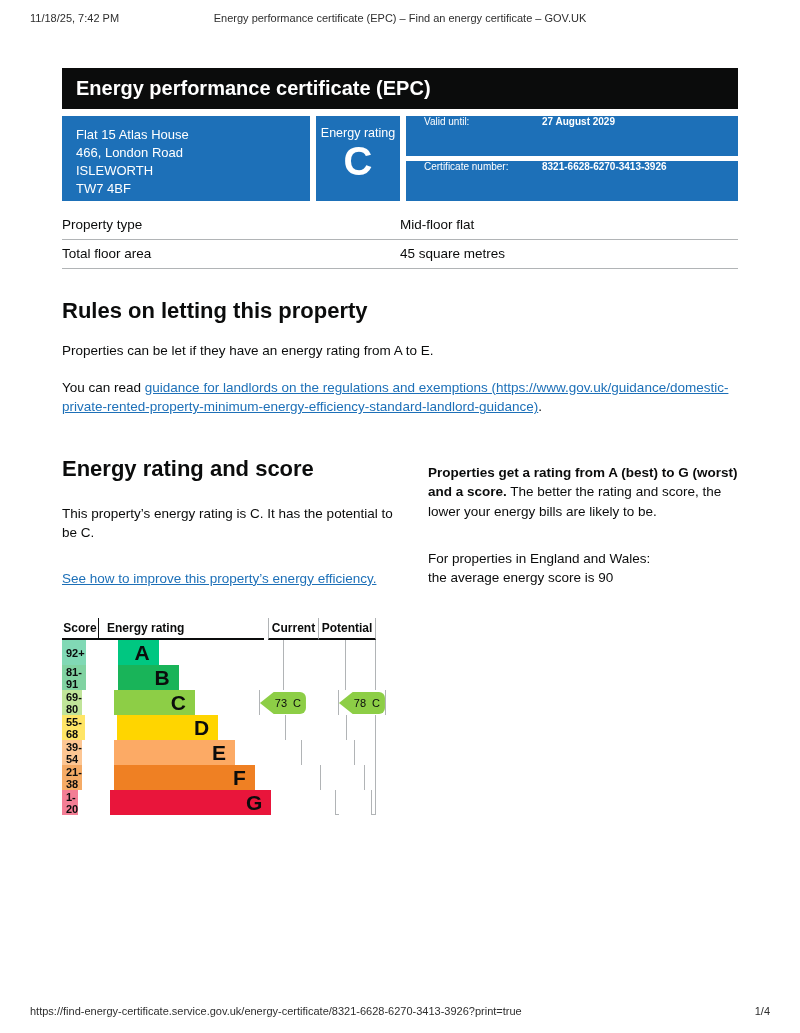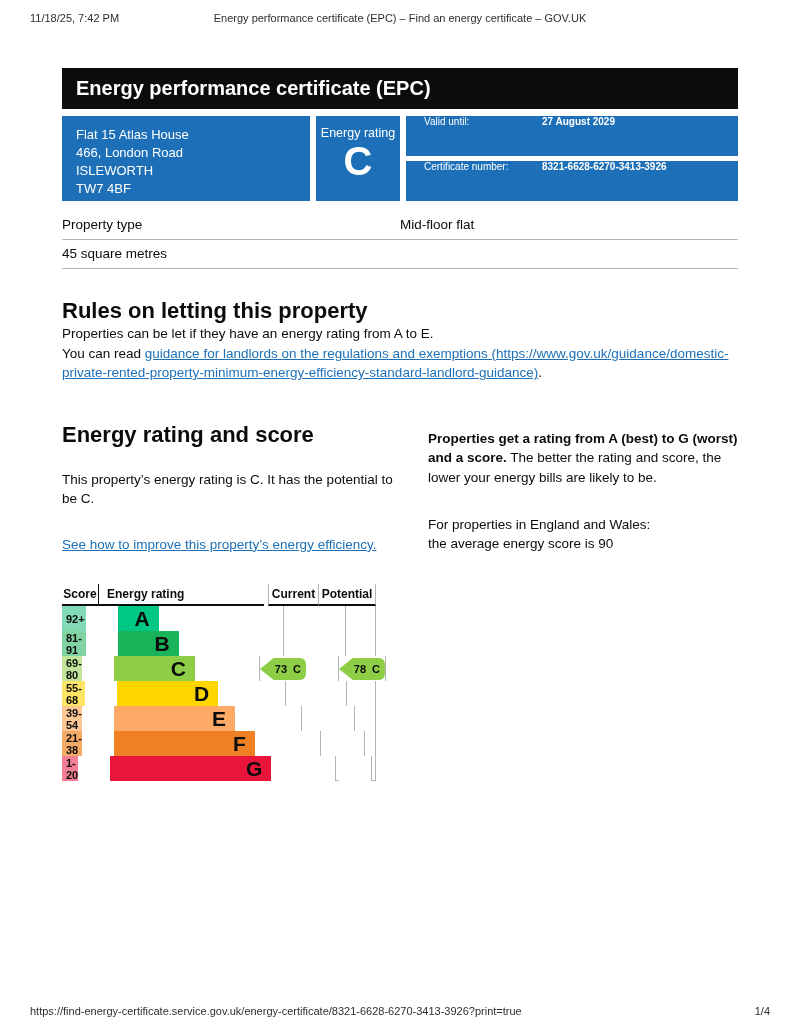--- a/index.html
+++ b/index.html
@@ -54,21 +54,21 @@
   .prop-table { margin-top: 10px; font-size: 13.5px; }
   .prop-row { display: flex; padding: 6px 0 7px; border-bottom: 1px solid #b1b4b6; }
   .prop-label { flex: 0 0 338px; }
 
   hr.rule { border: none; height: 0; }
   .rule-light { border-top: 3px solid #a3c2d9; margin-top: 12px; }
   .rule-mid   { border-top: 3px solid #6b9dc2; margin-top: 22px; }
   .rule-dark  { border-top: 3px solid #3e749f; margin-top: 14px; }
 
   h2 { font-size: 22px; font-weight: bold; margin-top: 17px; }
-  p.body { font-size: 13.5px; line-height: 1.45; }
+  p.body { font-size: 13.5px; line-height: 1.45; margin-top: 17px; }
   a.link { color: #1d70b8; text-decoration: underline; cursor: pointer; }
 
   .two-col { display: flex; gap: 30px; margin-top: 0; }
   .col-left { flex: 0 0 336px; }
   .col-right { flex: 1; }
   .col-right p.body.first { margin-top: 22px; }
   .avg-line { font-size: 13.5px; line-height: 1.4; }
   .mt-lg { margin-top: 26px !important; }
 
   
@@ -103,21 +103,21 @@
   .tint-e { background: #fdc693; }
   .tint-f { background: #f5ab66; }
   .tint-g { background: #f37e95; }
 
   .arrow {
     width: 46px; height: 22px;
     background: #8dce46;
     clip-path: polygon(0 50%, 30% 0, 100% 0, 100% 100%, 30% 100%);
     display: flex; align-items: center; justify-content: center;
     gap: 6px; padding-left: 10px;
-    font-size: 11px; font-weight: bold; color: #0b0c0c; border-radius: 6px;
+    font-size: 11px; font-weight: normal; color: #0b0c0c; border-radius: 6px;
   }
 </style>
 </head>
 <body>
 
 <div class="page">
 
   <div class="print-header">
     <span class="ph-date">11/18/25, 7:42 PM</span>
     <span class="ph-title">Energy performance certificate (EPC) – Find an energy certificate – GOV.UK</span>
@@ -151,20 +151,21 @@
         </div>
       </div>
     </div>
 
     <div class="prop-table">
       <div class="prop-row">
         <span class="prop-label">Property type</span>
         <span class="prop-value">Mid-floor flat</span>
       </div>
       <div class="prop-row">
+        <span class="prop-label">Total floor area</span>
         <span class="prop-value">45 square metres</span>
       </div>
     </div>
 
     <hr class="rule rule-light">
 
     <h2>Rules on letting this property</h2>
     <p class="body">Properties can be let if they have an energy rating from A to E.</p>
     <p class="body"><span>You can read </span><a class="link">guidance for landlords on the regulations and exemptions (https://www.gov.uk/guidance/domestic-private-rented-property-minimum-energy-efficiency-standard-landlord-guidance)</a><span>.</span></p>
 

